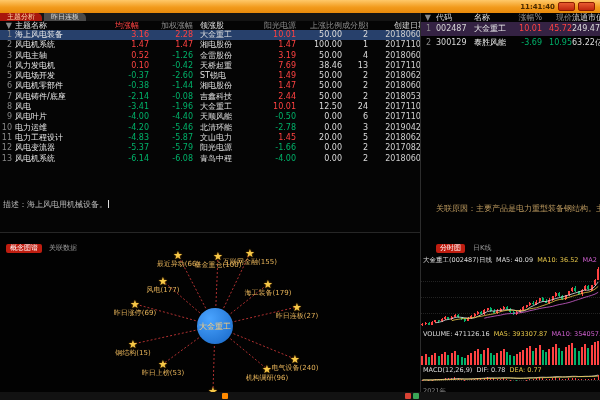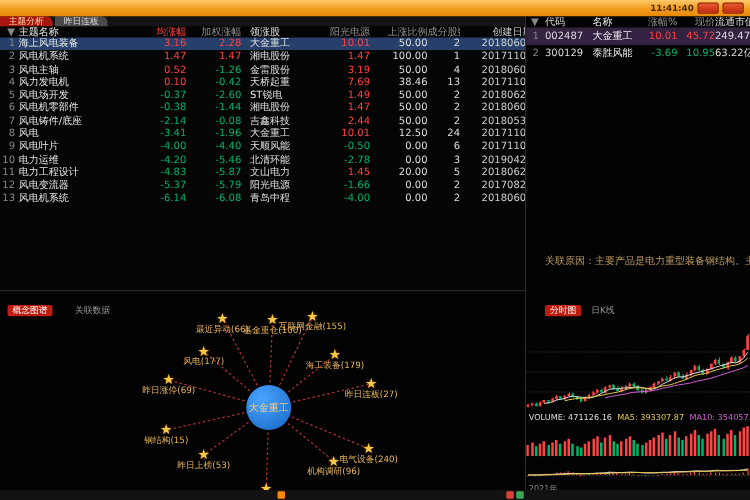--- a/index.html
+++ b/index.html
@@ -30,21 +30,21 @@
   .c8{width:58px;text-align:right;flex:none;color:#cfcfcf}
   .up{color:#ff4242}.down{color:#00b26a}.neu{color:#dcdcdc}
   .sel{background:#27406b}
   .sorted{color:#ff4242}
   .desc{position:absolute;left:3px;top:186px;font-size:8px;color:#b8b8b8;white-space:nowrap}
   .cursor{display:inline-block;width:1px;height:8px;background:#dedede;vertical-align:-1px;margin-left:1px}
   
   .graphsec{position:absolute;left:0;top:219px;right:0;height:160px;border-top:1px solid #262626;background:#020202}
   .indtabs{position:absolute;top:2px;left:6px;display:flex;font-size:7px;color:#9a9a9a;height:8px;line-height:8px;z-index:3}
   .indtab{padding:0 5px;border-right:1px solid #333}
-  .viewtabs{position:absolute;top:11px;left:6px;display:flex;gap:18px;font-size:7px;height:9px;line-height:9px;z-index:3}
+  .viewtabs{position:absolute;top:11px;left:6px;display:flex;gap:7px;font-size:7px;height:9px;line-height:9px;z-index:3}
   .viewtab.active{background:#bf1d10;color:#fff;padding:0 4px;border-radius:2px}
   .viewtab.inactive{color:#999}
   .grapharea{position:absolute;inset:0}
   .graphsvg{position:absolute;inset:0}
   .node{position:absolute;transform:translate(-50%,-50%);text-align:center;z-index:2}
   .star{color:#f7c948;font-size:11px;line-height:9px;text-shadow:0 0 2px #9a5d00}
   .nlabel{font-size:7px;color:#e8b55a;white-space:nowrap;line-height:8px}
   .center-node{position:absolute;width:36px;height:36px;border-radius:50%;background:radial-gradient(circle at 35% 30%,#4aa4ff,#1565c5);transform:translate(-50%,-50%);display:flex;align-items:center;justify-content:center;font-size:8px;color:#ffce78;z-index:2}
   
   .vdiv{position:absolute;left:420px;top:13px;width:1px;bottom:8px;background:#2c2c2c}
@@ -84,21 +84,21 @@
 </div>
 
 <div class="lpanel">
   <div class="ltabs">
     <span class="ltab active">主题分析</span>
     <span class="ltab inactive">昨日连板</span>
   </div>
   <div class="trow thead" id="theme-head">
       <span class="c0 hc">▼</span>
       <span class="c1 hc">主题名称</span>
-      <span class="c2 hc sorted" style="color: rgb(255, 66, 66);">均涨幅</span>
+      <span class="c2 hc sorted" style="color: rgb(255, 66, 66); text-align: center;">均涨幅</span>
       <span class="c3 hc">加权涨幅</span>
       <span class="c4 hc">领涨股</span>
       <span class="c5 hc">阳光电源</span>
       <span class="c6 hc">上涨比例</span>
       <span class="c7 hc">成分股数</span>
       <span class="c8 hc">创建日期</span>
     </div>
   <div id="theme-rows">
       <div class="trow sel">
         <span class="c0">1</span>
@@ -237,20 +237,21 @@
         <span class="c1">风电机系统</span>
         <span class="c2 down">-6.14</span>
         <span class="c3 down">-6.08</span>
         <span class="c4">青岛中程</span>
         <span class="c5 down">-4.00</span>
         <span class="c6 neu">0.00</span>
         <span class="c7 neu">2</span>
         <span class="c8">20180606</span>
       </div>
     </div>
+  <div class="desc"><span>描述：海上风电用机械设备。</span><span class="cursor"></span></div>
 
   <div class="graphsec">
     <div class="viewtabs">
       <span class="viewtab active">概念图谱</span>
       <span class="viewtab inactive">关联数据</span>
     </div>
     <div class="grapharea" id="graph-area">
       <svg class="graphsvg" id="graph-svg" width="420" height="160">
           <line x1="215" y1="93" x2="178" y2="22" stroke="#b03030" stroke-dasharray="2 2" stroke-width="1"></line>
           <line x1="215" y1="93" x2="218" y2="23" stroke="#b03030" stroke-dasharray="2 2" stroke-width="1"></line>
@@ -347,20 +348,26 @@
       </div>
     </div>
 
   <div class="relation">关联原因：主要产品是电力重型装备钢结构。主要服务于电力</div>
 
   <div class="chart-tabs">
     <span class="ctab active">分时图</span>
     <span class="ctab inactive">日K线</span>
   </div>
 
+  <div class="chart-info" style="top:243px">
+    <span class="t-white">大金重工(002487)日线</span>&nbsp;
+    <span class="t-white">MA5: 40.09</span>&nbsp;
+    <span class="t-yel">MA10: 36.52</span>&nbsp;
+    <span class="t-mag">MA2</span>
+  </div>
 
   <div class="pane" id="price-pane" style="top:252px;height:64px">
     <div class="hgrid" style="top:16px"></div>
       <div class="hgrid" style="top:32px"></div>
       <div class="hgrid" style="top:48px"></div>
   <div class="candle" style="left: 1px; top: 58.4px; width: 1px; height: 2.4px; background: rgb(255, 66, 66);"></div>
       <div class="candle" style="left: 0.4px; top: 59px; width: 2px; height: 1px; background: rgb(255, 66, 66);"></div>
       <div class="candle" style="left: 4.3px; top: 57px; width: 1px; height: 3.4px; background: rgb(255, 66, 66);"></div>
       <div class="candle" style="left: 3.7px; top: 57.9px; width: 2px; height: 1.1px; background: rgb(255, 66, 66);"></div>
       <div class="candle" style="left: 7.5px; top: 56.7px; width: 1px; height: 3.5px; background: rgb(0, 178, 106);"></div>
@@ -536,20 +543,25 @@
       <div class="vbar" style="left: 153.4px; bottom: 0px; width: 2px; height: 17.3px; background: rgb(0, 178, 106);"></div>
       <div class="vbar" style="left: 156.6px; bottom: 0px; width: 2px; height: 14.3px; background: rgb(0, 178, 106);"></div>
       <div class="vbar" style="left: 159.9px; bottom: 0px; width: 2px; height: 18.3px; background: rgb(255, 66, 66);"></div>
       <div class="vbar" style="left: 163.1px; bottom: 0px; width: 2px; height: 21.4px; background: rgb(255, 66, 66);"></div>
       <div class="vbar" style="left: 166.4px; bottom: 0px; width: 2px; height: 16.8px; background: rgb(0, 178, 106);"></div>
       <div class="vbar" style="left: 169.6px; bottom: 0px; width: 2px; height: 19.9px; background: rgb(255, 66, 66);"></div>
       <div class="vbar" style="left: 172.9px; bottom: 0px; width: 2px; height: 22.9px; background: rgb(255, 66, 66);"></div>
       <div class="vbar" style="left: 176.1px; bottom: 0px; width: 2px; height: 24px; background: rgb(255, 66, 66);"></div>
     </div>
 
+  <div class="chart-info" style="top:353px">
+    <span class="t-white">MACD(12,26,9)</span>&nbsp;
+    <span class="t-white">DIF: 0.78</span>&nbsp;
+    <span class="t-yel">DEA: 0.77</span>
+  </div>
   <div class="pane" id="macd-pane" style="top:361px;height:12px">
       <div class="mbar" style="left: 0.8px; width: 1px; height: 0.5px; top: 6px; background: rgb(255, 66, 66);"></div>
       <div class="mbar" style="left: 4.1px; width: 1px; height: 0.5px; top: 5.8px; background: rgb(255, 66, 66);"></div>
       <div class="mbar" style="left: 7.3px; width: 1px; height: 0.5px; top: 6px; background: rgb(255, 66, 66);"></div>
       <div class="mbar" style="left: 10.6px; width: 1px; height: 0.5px; top: 5.6px; background: rgb(255, 66, 66);"></div>
       <div class="mbar" style="left: 13.8px; width: 1px; height: 0.9px; top: 5.1px; background: rgb(255, 66, 66);"></div>
       <div class="mbar" style="left: 17.1px; width: 1px; height: 1.1px; top: 4.9px; background: rgb(255, 66, 66);"></div>
       <div class="mbar" style="left: 20.3px; width: 1px; height: 1.5px; top: 4.5px; background: rgb(255, 66, 66);"></div>
       <div class="mbar" style="left: 23.6px; width: 1px; height: 2px; top: 4px; background: rgb(255, 66, 66);"></div>
       <div class="mbar" style="left: 26.8px; width: 1px; height: 1.9px; top: 4.1px; background: rgb(255, 66, 66);"></div>

